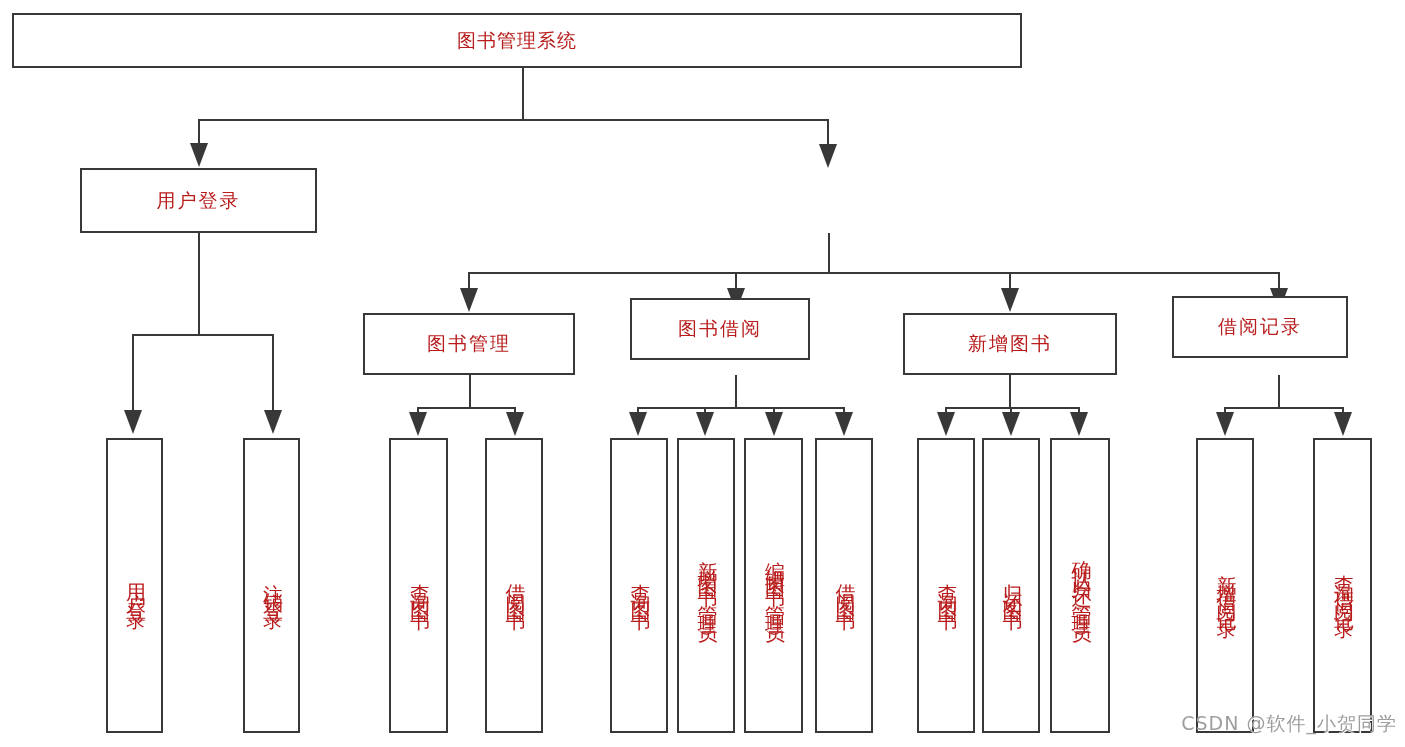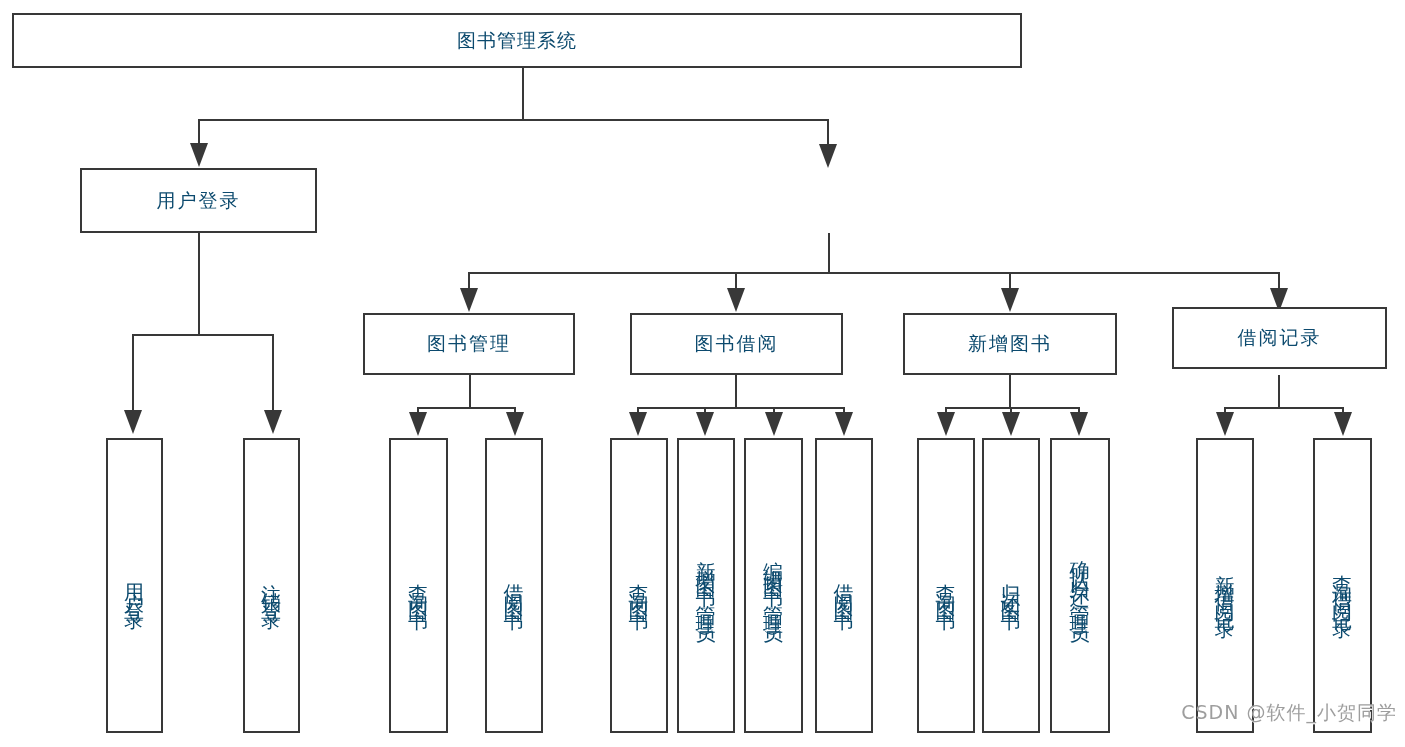--- a/index.html
+++ b/index.html
@@ -5,32 +5,33 @@
   html,body{margin:0;padding:0;background:#ffffff;}
   .stage{
     position:relative;width:1405px;height:747px;background:#ffffff;
     font-family:"DejaVu Sans","Liberation Sans",sans-serif;
     color:#333;overflow:hidden;
   }
   .node{
     position:absolute;box-sizing:border-box;
     border:2px solid #383838;background:#ffffff;
     display:flex;align-items:center;justify-content:center;
-    color:#0c4a6e;
+    color:#b91c1c;
+    font-family:Liberation Mono, monospace;
   }
   .h-label{font-size:19px;letter-spacing:2px;white-space:nowrap;}
   .title-label{font-size:19px;letter-spacing:1px;}
   .v-label{
     writing-mode:vertical-rl;text-orientation:mixed;
     font-size:20px;letter-spacing:9px;line-height:1;
     white-space:nowrap;
   }
   svg.wires{position:absolute;left:0;top:0;pointer-events:none;}
   .wm{
-    position:absolute;right:8px;bottom:21px;
+    position:absolute;right:8px;bottom:10px;
     font-size:19px;letter-spacing:1px;
     text-shadow:1px 1px 0 #ffffff;
     white-space:nowrap;
   }
 </style>
 </head>
 <body>
 
 <div class="stage">
 
@@ -78,27 +79,27 @@
     <span class="title-label">图书管理系统</span>
   </div>
 
   <div class="node" style="left:80px;top:168px;width:237px;height:65px">
     <span class="h-label">用户登录</span>
   </div>
 
   <div class="node" style="left:363px;top:313px;width:212px;height:62px">
     <span class="h-label">图书管理</span>
   </div>
-  <div class="node" style="left:630px;top:313px;width:213px;height:62px">
+  <div class="node" style="left:630px;top:298px;width:180px;height:62px">
     <span class="h-label">图书借阅</span>
   </div>
   <div class="node" style="left:903px;top:313px;width:214px;height:62px">
     <span class="h-label">新增图书</span>
   </div>
-  <div class="node" style="left:1172px;top:307px;width:215px;height:62px">
+  <div class="node" style="left:1172px;top:296px;width:176px;height:62px">
     <span class="h-label">借阅记录</span>
   </div>
 
   <div class="node" style="left:106px;top:438px;width:57px;height:295px">
     <span class="v-label">用户登录</span>
   </div>
   <div class="node" style="left:243px;top:438px;width:57px;height:295px">
     <span class="v-label">注销登录</span>
   </div>
 

